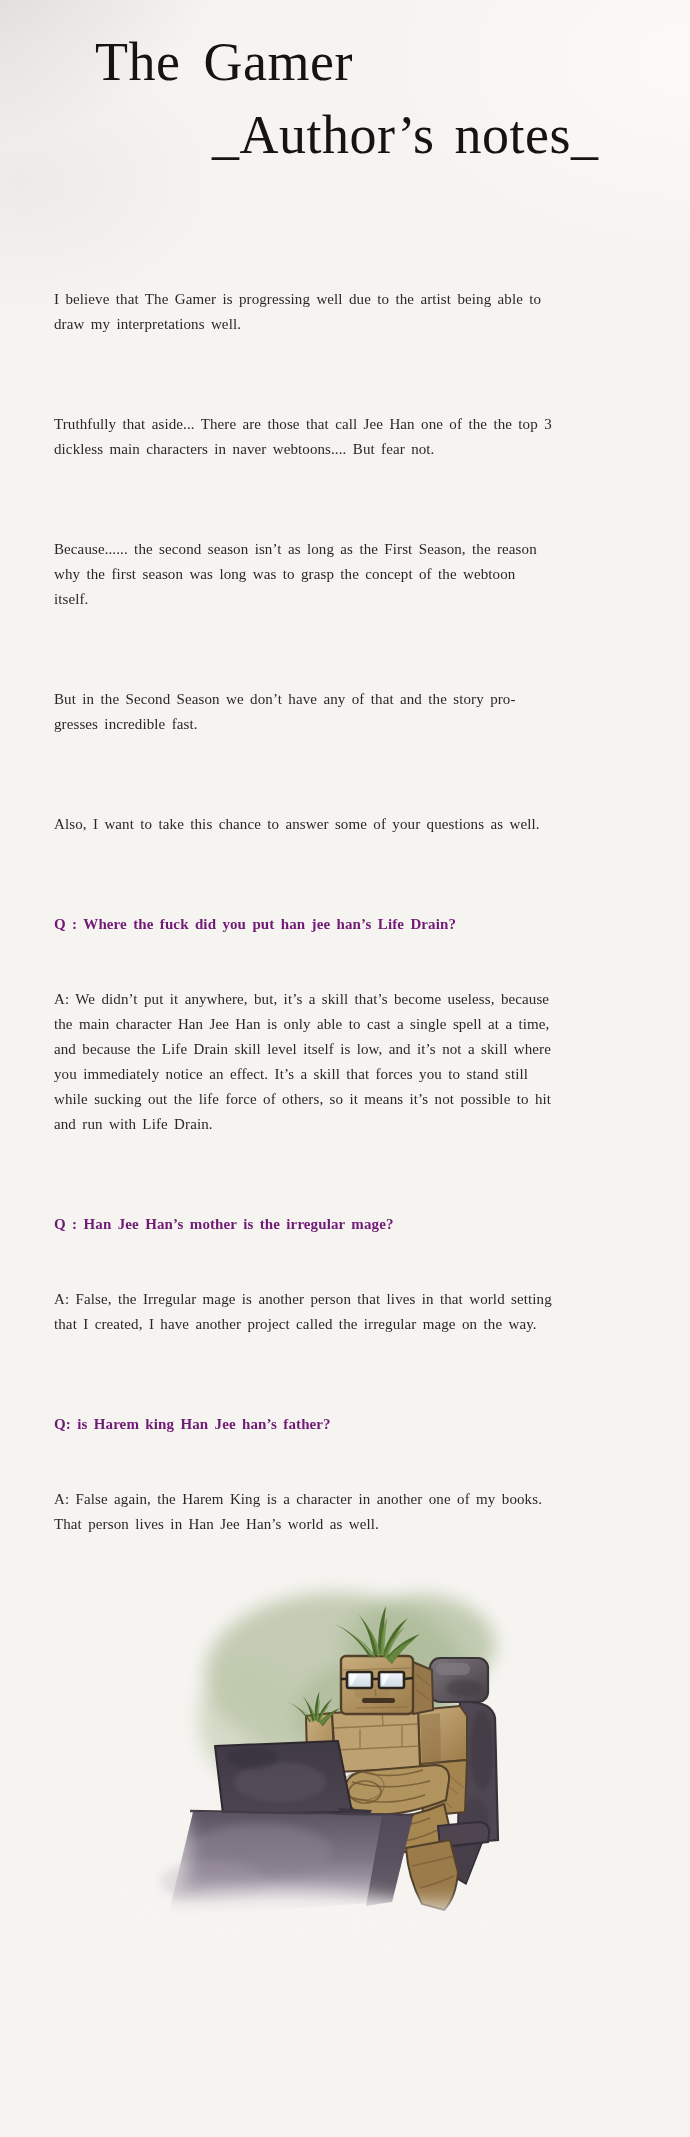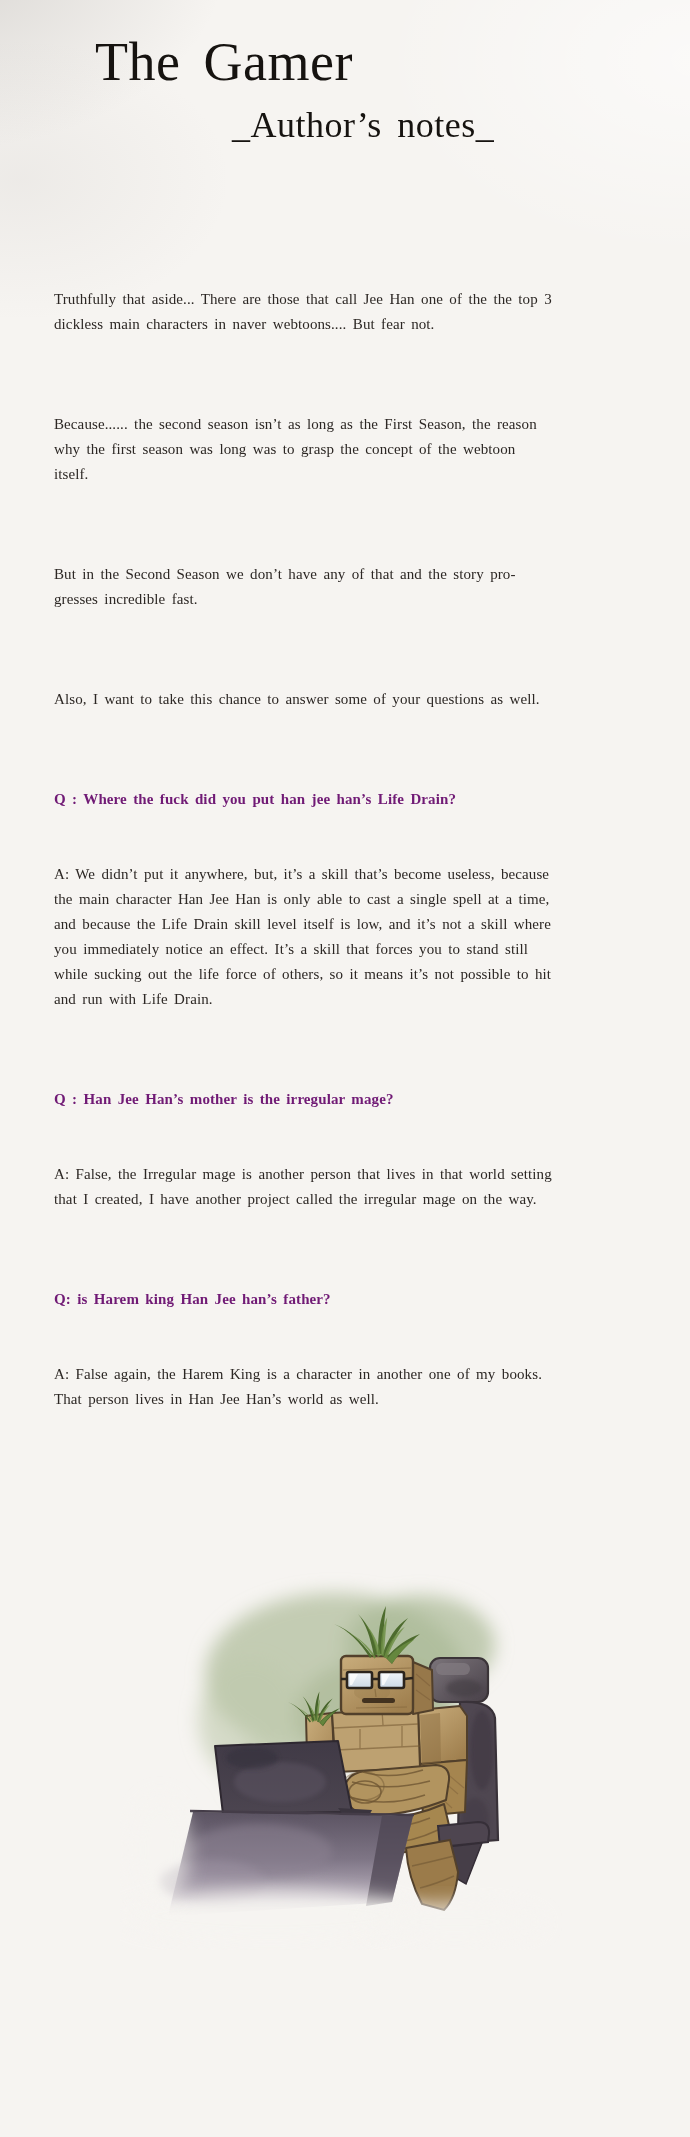--- a/index.html
+++ b/index.html
@@ -18,22 +18,22 @@
       radial-gradient(300px 200px at 20px 180px, rgba(170,165,160,0.12), rgba(170,165,160,0) 70%),
       radial-gradient(520px 320px at 700px 60px, rgba(255,255,255,0.55), rgba(255,255,255,0) 62%);
   }
   .title{
     position:absolute;left:95px;top:33px;
     font-size:54px;line-height:1.1;font-weight:400;
     color:#161310;letter-spacing:0.5px;word-spacing:9px;
     white-space:pre;
   }
   .subtitle{
-    position:absolute;left:232px;top:106px;
-    font-size:36px;line-height:1.1;font-weight:400;
+    position:absolute;left:212px;top:106px;
+    font-size:54px;line-height:1.1;font-weight:400;
     color:#161310;letter-spacing:0.5px;word-spacing:6px;
     white-space:pre;
   }
   .notes{
     position:absolute;left:54px;top:237px;width:610px;
     font-size:15px;line-height:25px;
     color:#2c2724;
     letter-spacing:0.1px;word-spacing:2.5px;
     white-space:pre;
   }
@@ -46,20 +46,22 @@
 </head>
 <body>
 
 <div class="page">
   <div class="bg-shade"></div>
 
   <div class="title">The Gamer</div>
   <div class="subtitle">_Author’s notes_</div>
 
   <div class="notes">
+    <div class="block p">I believe that The Gamer is progressing well due to the artist being able to
+draw my interpretations well.</div>
     <div class="block p">Truthfully that aside... There are those that call Jee Han one of the the top 3
 dickless main characters in naver webtoons.... But fear not.</div>
     <div class="block p">Because...... the second season isn’t as long as the First Season, the reason
 why the first season was long was to grasp the concept of the webtoon
 itself.</div>
     <div class="block p">But in the Second Season we don’t have any of that and the story pro-
 gresses incredible fast.</div>
     <div class="block p">Also, I want to take this chance to answer some of your questions as well.</div>
     <div class="block q">Q : Where the fuck did you put han jee han’s Life Drain?</div>
     <div class="block a">A: We didn’t put it anywhere, but, it’s a skill that’s become useless, because

